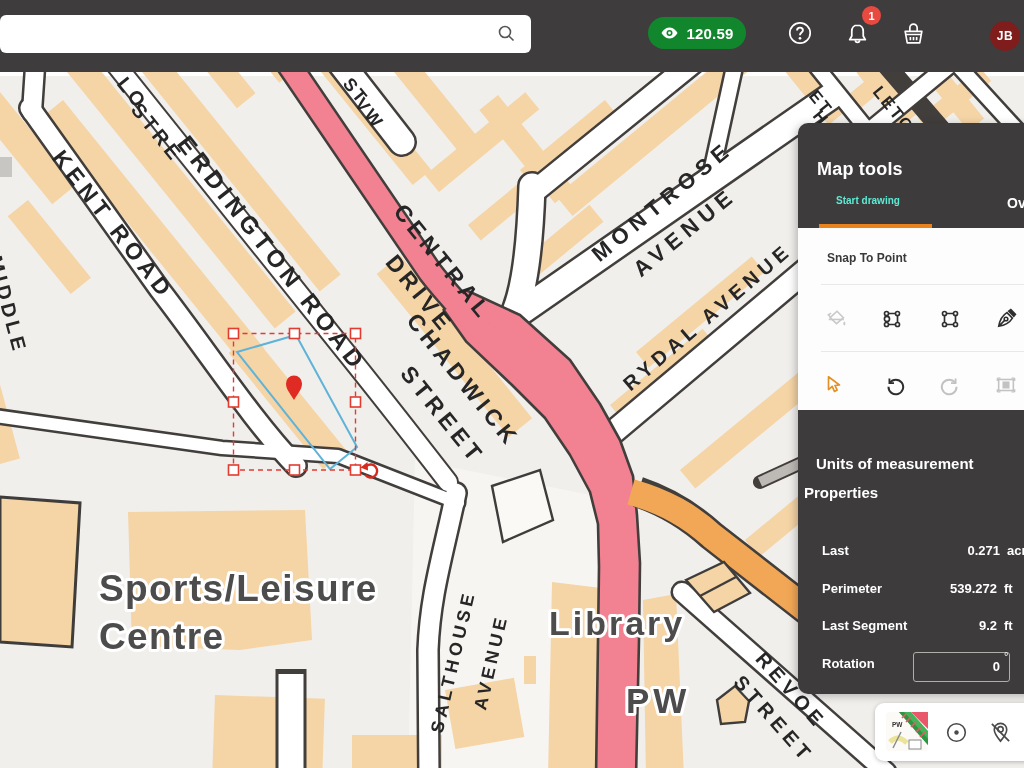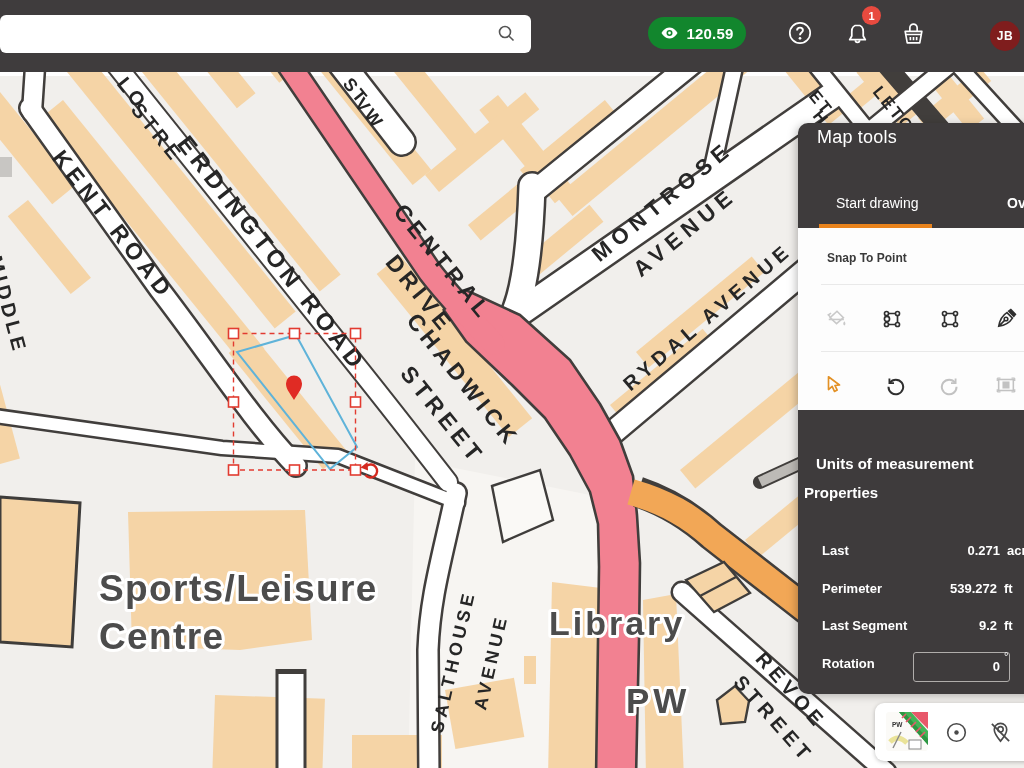--- a/index.html
+++ b/index.html
@@ -10,22 +10,22 @@
   .search{position:absolute;left:0px;top:15px;width:531px;height:38px;background:#fff;border-radius:6px;}
   .search svg{position:absolute;right:16px;top:10px;}
   .greenbtn{position:absolute;left:648px;top:17px;width:98px;height:32px;background:#12862d;border-radius:16px;display:flex;align-items:center;justify-content:center;gap:7px;}
   .greenbtn span{color:#fff;font-size:15px;font-weight:bold;letter-spacing:0.2px;}
   .hicon{position:absolute;}
   .badge{position:absolute;left:862px;top:6px;width:19px;height:19px;border-radius:50%;background:#e84a3f;color:#fff;font-size:11px;font-weight:bold;display:flex;align-items:center;justify-content:center;}
   .avatar{position:absolute;left:990px;top:21px;width:30px;height:30px;border-radius:50%;background:#7f1d1d;color:#fbfdfc;font-size:12px;font-weight:bold;display:flex;align-items:center;justify-content:center;letter-spacing:0.5px;}
   
   .panel{position:absolute;left:798px;top:123px;width:240px;height:571px;filter:drop-shadow(-2px 2px 4px rgba(0,0,0,0.25));}
   .pdark1{position:absolute;left:0;top:0;width:240px;height:105px;background:#3e3b3c;border-radius:10px 0 0 0;}
-  .ptitle{position:absolute;left:19px;top:4px;color:#fff;font-size:18px;font-weight:normal;letter-spacing:0.2px;}
-  .tab1{position:absolute;left:38px;top:72px;color:#ffffff;font-size:14px;font-weight:normal;}
+  .ptitle{position:absolute;left:19px;top:36px;color:#fff;font-size:18px;font-weight:bold;letter-spacing:0.2px;}
+  .tab1{position:absolute;left:38px;top:72px;color:#5eead4;font-size:10px;font-weight:bold;}
   .tab2{position:absolute;left:209px;top:72px;color:#fff;font-size:14px;font-weight:bold;}
   .tabline{position:absolute;left:21px;top:101px;width:113px;height:6px;background:#e8831d;}
   .pwhite{position:absolute;left:0;top:105px;width:240px;height:182px;background:#fdfdfd;}
   .snap{position:absolute;left:29px;top:23px;color:#3a3a3a;font-size:12px;font-weight:bold;}
   .pdiv{position:absolute;left:23px;width:217px;height:1px;background:#e9e9e9;}
   .icoA{position:absolute;top:80px;}
   .icoB{position:absolute;top:146px;}
   .pdark2{position:absolute;left:0;top:287px;width:240px;height:284px;background:#3e3b3c;border-radius:0 0 0 10px;color:#fff;}
   .units{position:absolute;left:18px;top:22px;font-size:15px;font-weight:bold;margin-top:23px;}
   .props{position:absolute;left:6px;top:74px;font-size:15px;font-weight:bold;}

